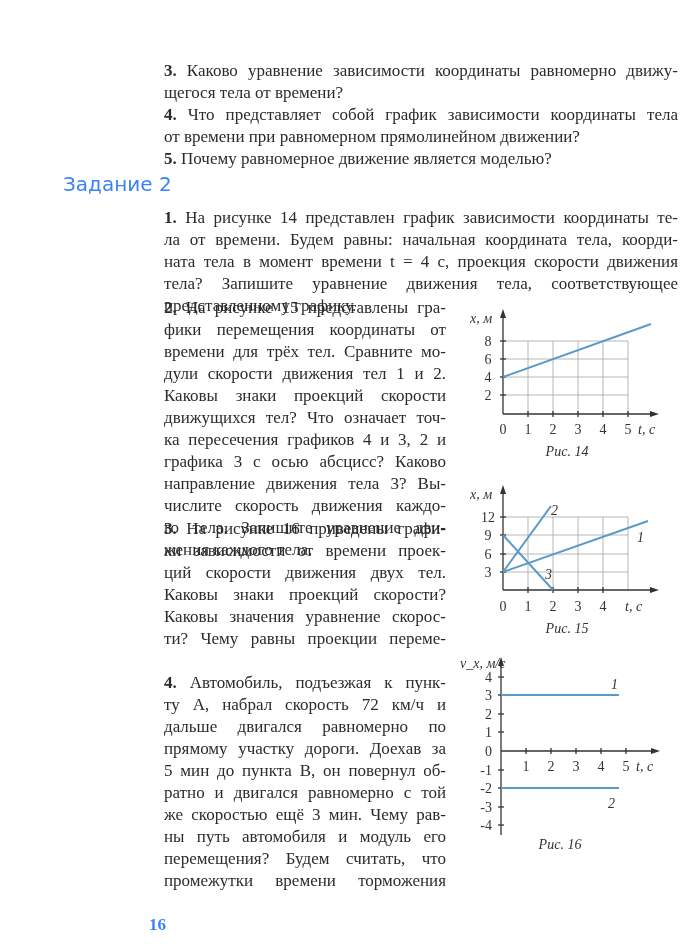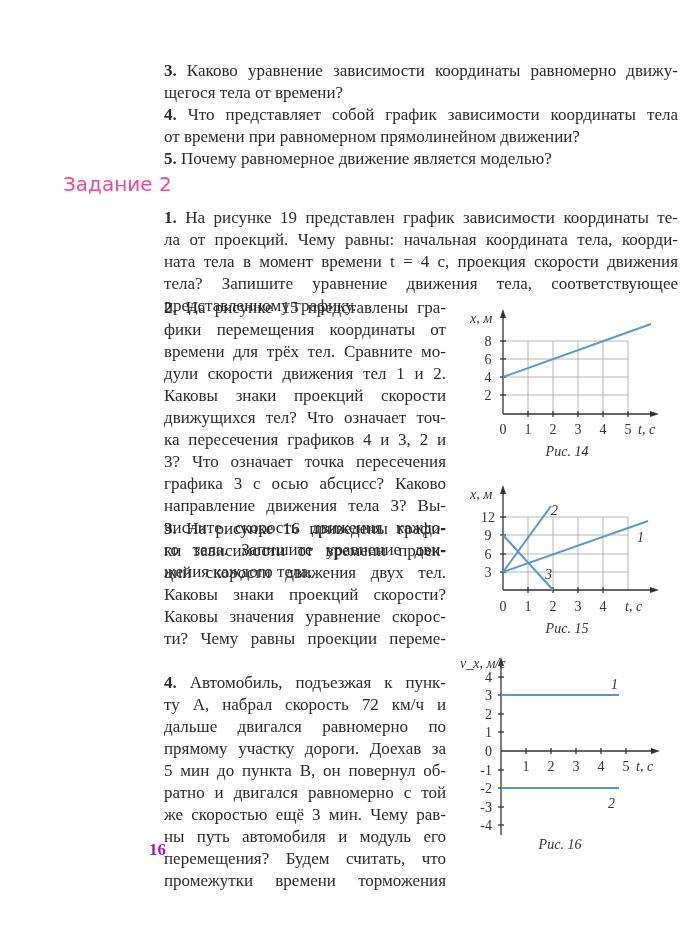--- a/index.html
+++ b/index.html
@@ -5,26 +5,26 @@
   html, body { margin: 0; padding: 0; }
   body {
     width: 700px; height: 944px; background: #ffffff; position: relative; overflow: hidden;
     font-family: "Liberation Serif", "DejaVu Serif", serif; color: #2b2b2b;
   }
   .block { position: absolute; left: 164px; width: 514px; font-size: 17px; line-height: 22px; }
   .just { text-align: justify; }
   .qnum { font-weight: bold; }
   .heading {
     position: absolute; left: 63px; top: 172px; font-family: "DejaVu Sans", sans-serif;
-    font-size: 20px; color: #ec4899; font-weight: normal;
+    font-size: 20px; color: #3b82f6; font-weight: normal;
   }
   .narrow { width: 282px; }
   .line { display: block; white-space: nowrap; }
   .jl { display: block; text-align: justify; text-align-last: justify; white-space: normal; }
-  .page-number { position: absolute; left: 149px; top: 840px; font-size: 17px; font-weight: bold; color: #a21caf; }
+  .page-number { position: absolute; left: 149px; top: 915px; font-size: 17px; font-weight: bold; color: #3b82f6; }
   svg text { font-family: "Liberation Serif", "DejaVu Serif", serif; fill: #333; }
   .fig { position: absolute; }
   .caption { font-style: italic; }
 </style>
 </head>
 <body>
 
 <div class="block just" style="top:60px;">
   <div>
     <span class="jl"><span class="qnum">3.</span> <span>Каково уравнение зависимости координаты равномерно движу-</span></span>
@@ -35,36 +35,35 @@
     <span class="line">от времени при равномерном прямолинейном движении?</span>
   </div>
   <div>
     <span class="line"><span class="qnum">5.</span> <span>Почему равномерное движение является моделью?</span></span>
   </div>
 </div>
 
 <div class="heading">Задание 2</div>
 
 <div class="block" style="top:207px;">
-  <span class="jl"><span class="qnum">1.</span> <span>На рисунке 19 представлен график зависимости координаты те-</span></span>
-  <span class="jl">ла от проекций. Чему равны: начальная координата тела, коорди-</span>
+  <span class="jl"><span class="qnum">1.</span> <span>На рисунке 14 представлен график зависимости координаты те-</span></span>
+  <span class="jl">ла от времени. Будем равны: начальная координата тела, коорди-</span>
   <span class="jl">ната тела в момент времени t = 4 с, проекция скорости движения</span>
   <span class="jl">тела? Запишите уравнение движения тела, соответствующее</span>
   <span class="line">представленному графику.</span>
 </div>
 
 <div class="block narrow" style="top:297px;">
   <span class="jl"><span class="qnum">2.</span> <span>На рисунке 15 представлены гра-</span></span>
   <span class="jl">фики перемещения координаты от</span>
   <span class="jl">времени для трёх тел. Сравните мо-</span>
   <span class="jl">дули скорости движения тел 1 и 2.</span>
   <span class="jl">Каковы знаки проекций скорости</span>
   <span class="jl">движущихся тел? Что означает точ-</span>
   <span class="jl">ка пересечения графиков 4 и 3, 2 и</span>
-  <span class="jl">3? Что означает точка пересечения</span>
   <span class="jl">графика 3 с осью абсцисс? Каково</span>
   <span class="jl">направление движения тела 3? Вы-</span>
   <span class="jl">числите скорость движения каждо-</span>
   <span class="jl">го тела. Запишите уравнение дви-</span>
   <span class="line">жения каждого тела.</span>
 </div>
 
 <div class="block narrow" style="top:518px;">
   <span class="jl"><span class="qnum">3.</span> <span>На рисунке 16 приведены графи-</span></span>
   <span class="jl">ки зависимости от времени проек-</span>

